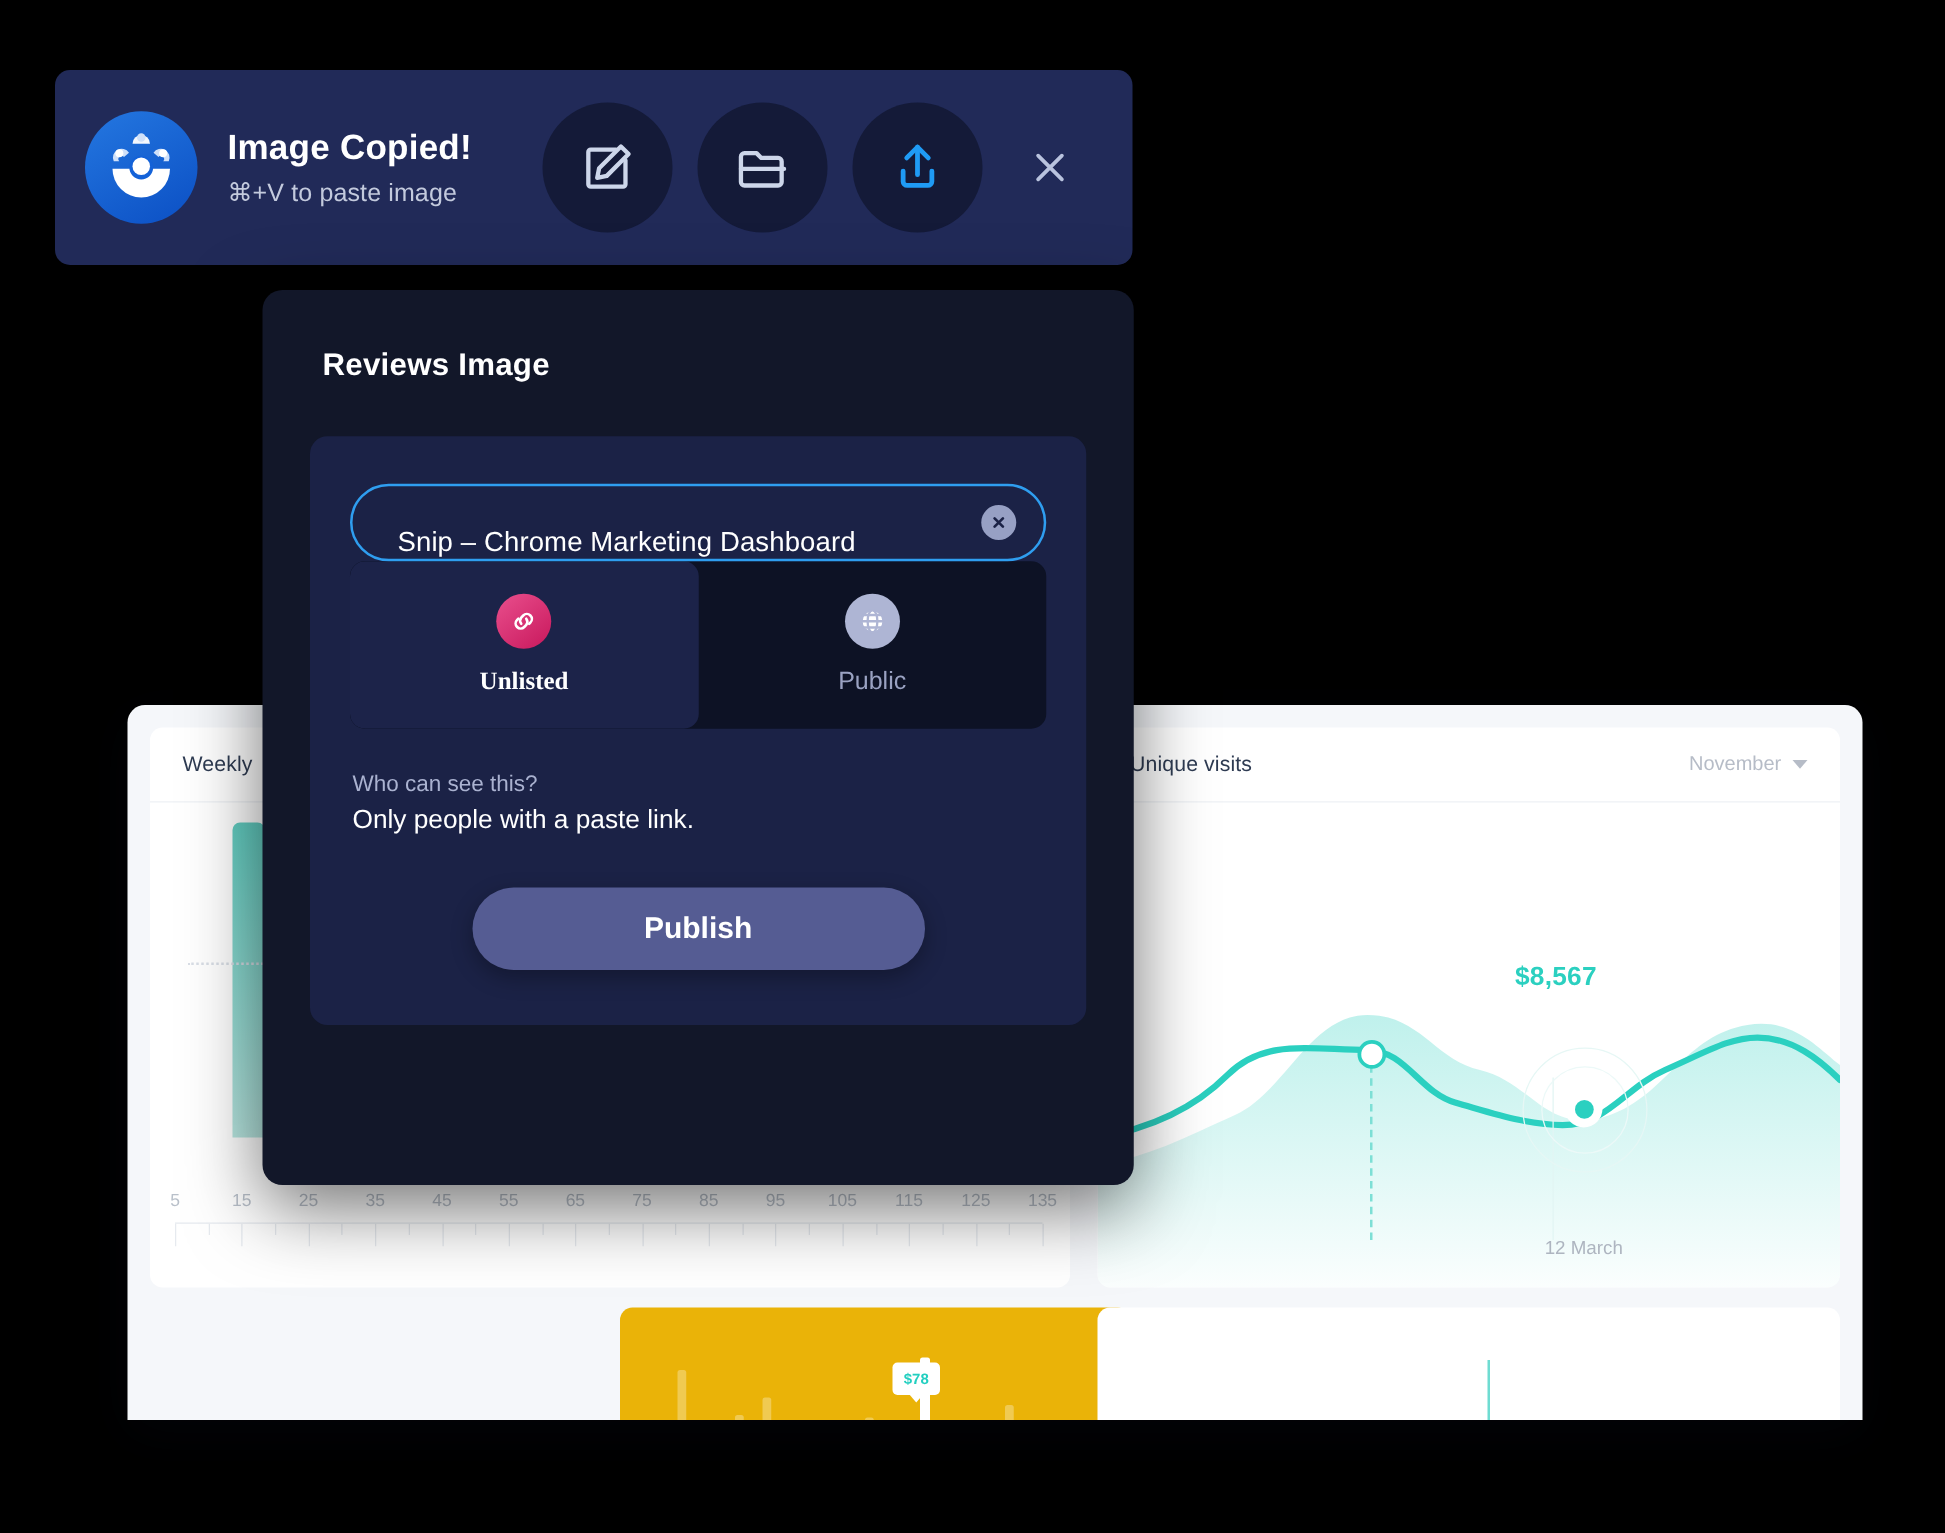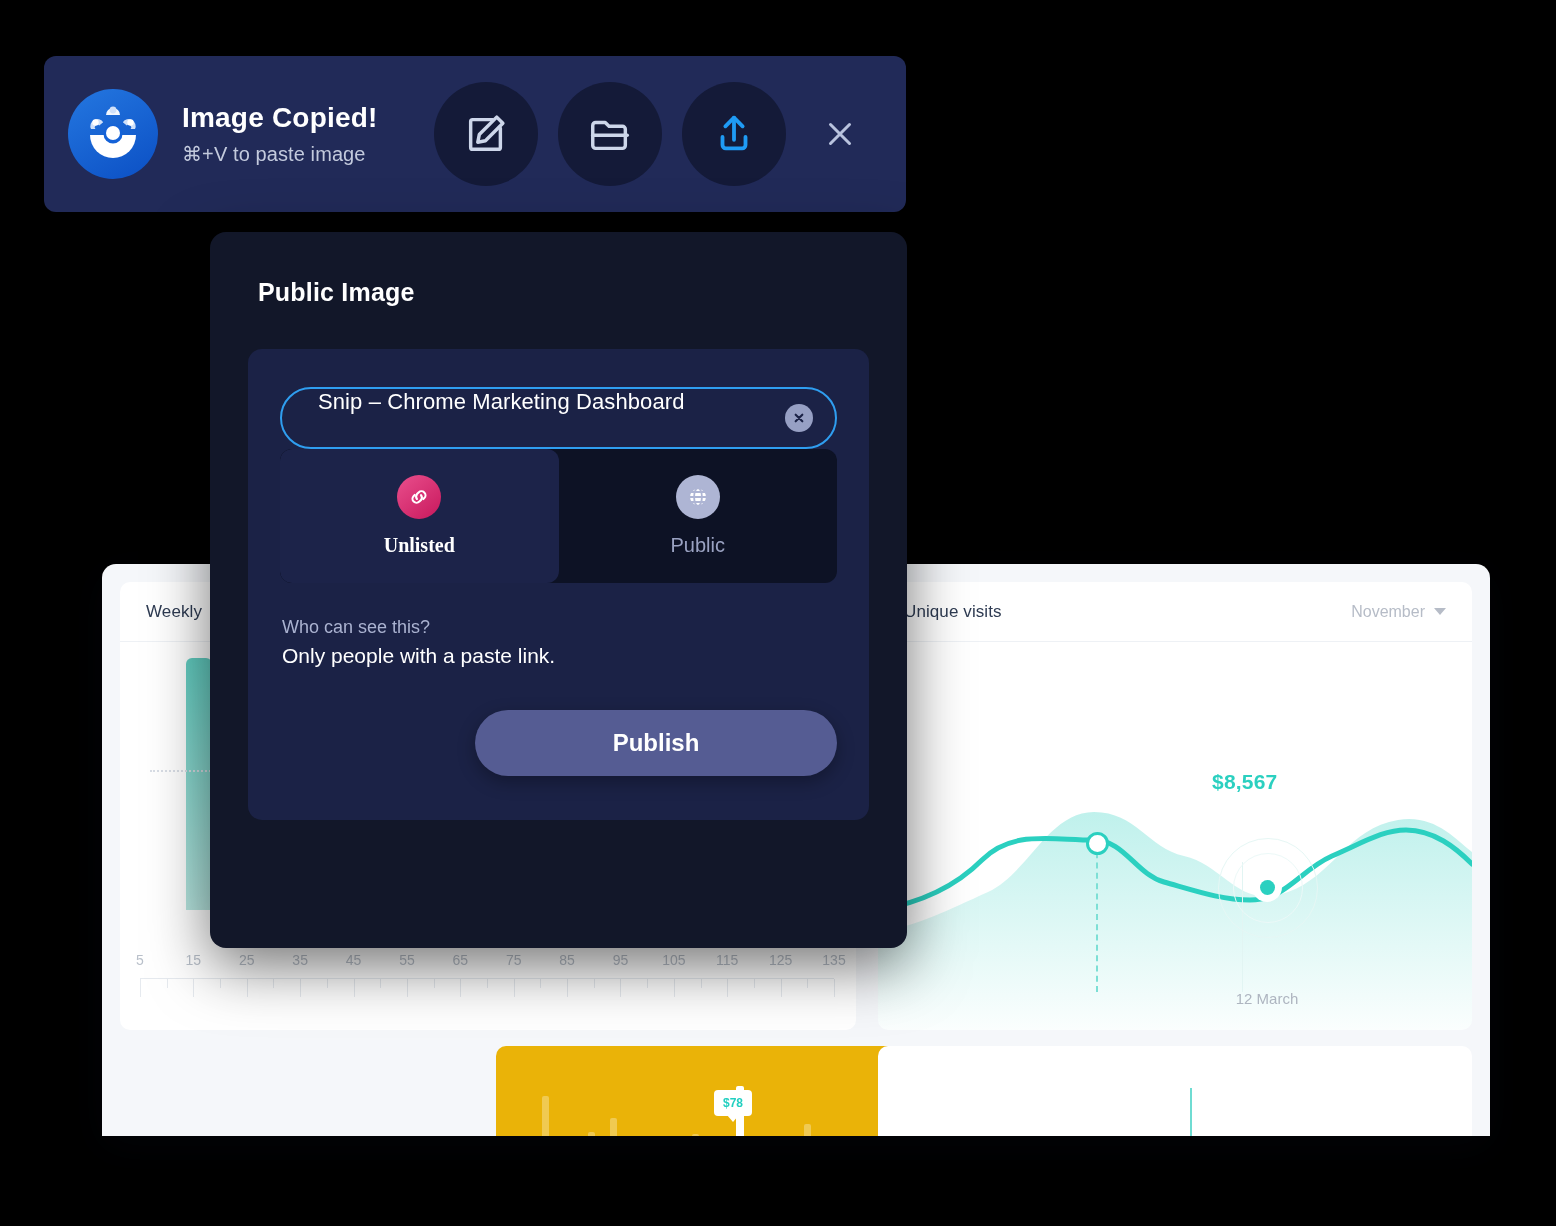--- a/index.html
+++ b/index.html
@@ -305,21 +305,21 @@
     padding: 38px 32px 44px 32px;
     box-sizing: border-box;
   }
   .name-input {
     position: relative;
     height: 62px;
     border: 2px solid #2f9ef0;
     border-radius: 31px;
     background: transparent;
     display: flex;
-    align-items: flex-start;
+    align-items: flex-end;
     padding: 0 62px 0 36px;
     box-sizing: border-box;
   }
   .name-input-value {
     color: #ffffff;
     font-size: 22px;
     letter-spacing: .1px;
     white-space: nowrap;
     overflow: hidden;
   }
@@ -396,21 +396,21 @@
     font-size: 18px;
   }
   .who-a {
     margin: 6px 0 0 2px;
     color: #ffffff;
     font-size: 21px;
   }
   .publish-wrap {
     margin-top: 42px;
     display: flex;
-    justify-content: flex-end;
+    justify-content: center;
   }
   .publish-btn {
     width: 362px;
     height: 66px;
     border-radius: 33px;
     background: #555c93;
     color: #ffffff;
     font-size: 24px;
     font-weight: bold;
     display: flex;
@@ -579,21 +579,21 @@
   <div class="close-btn">
     <svg width="38" height="38" viewBox="0 0 24 24" fill="none" stroke="#b9c3de" stroke-width="1.9" stroke-linecap="round">
       <path d="M6 6 L18 18 M18 6 L6 18"></path>
     </svg>
   </div>
 
 </div>
 
 <div class="dialog">
 
-  <div class="dialog-title">Public Image</div>
+  <div class="dialog-title">Reviews Image</div>
 
   <div class="dialog-card">
 
     <div class="name-input">
       <div class="name-input-value" placeholder="Image name">Snip – Chrome Marketing Dashboard</div>
       <div class="clear-x">
         <svg width="16" height="16" viewBox="0 0 24 24" fill="none" stroke="#1b2246" stroke-width="3.2" stroke-linecap="round">
           <path d="M7 7 L17 17 M17 7 L7 17"></path>
         </svg>
       </div>

